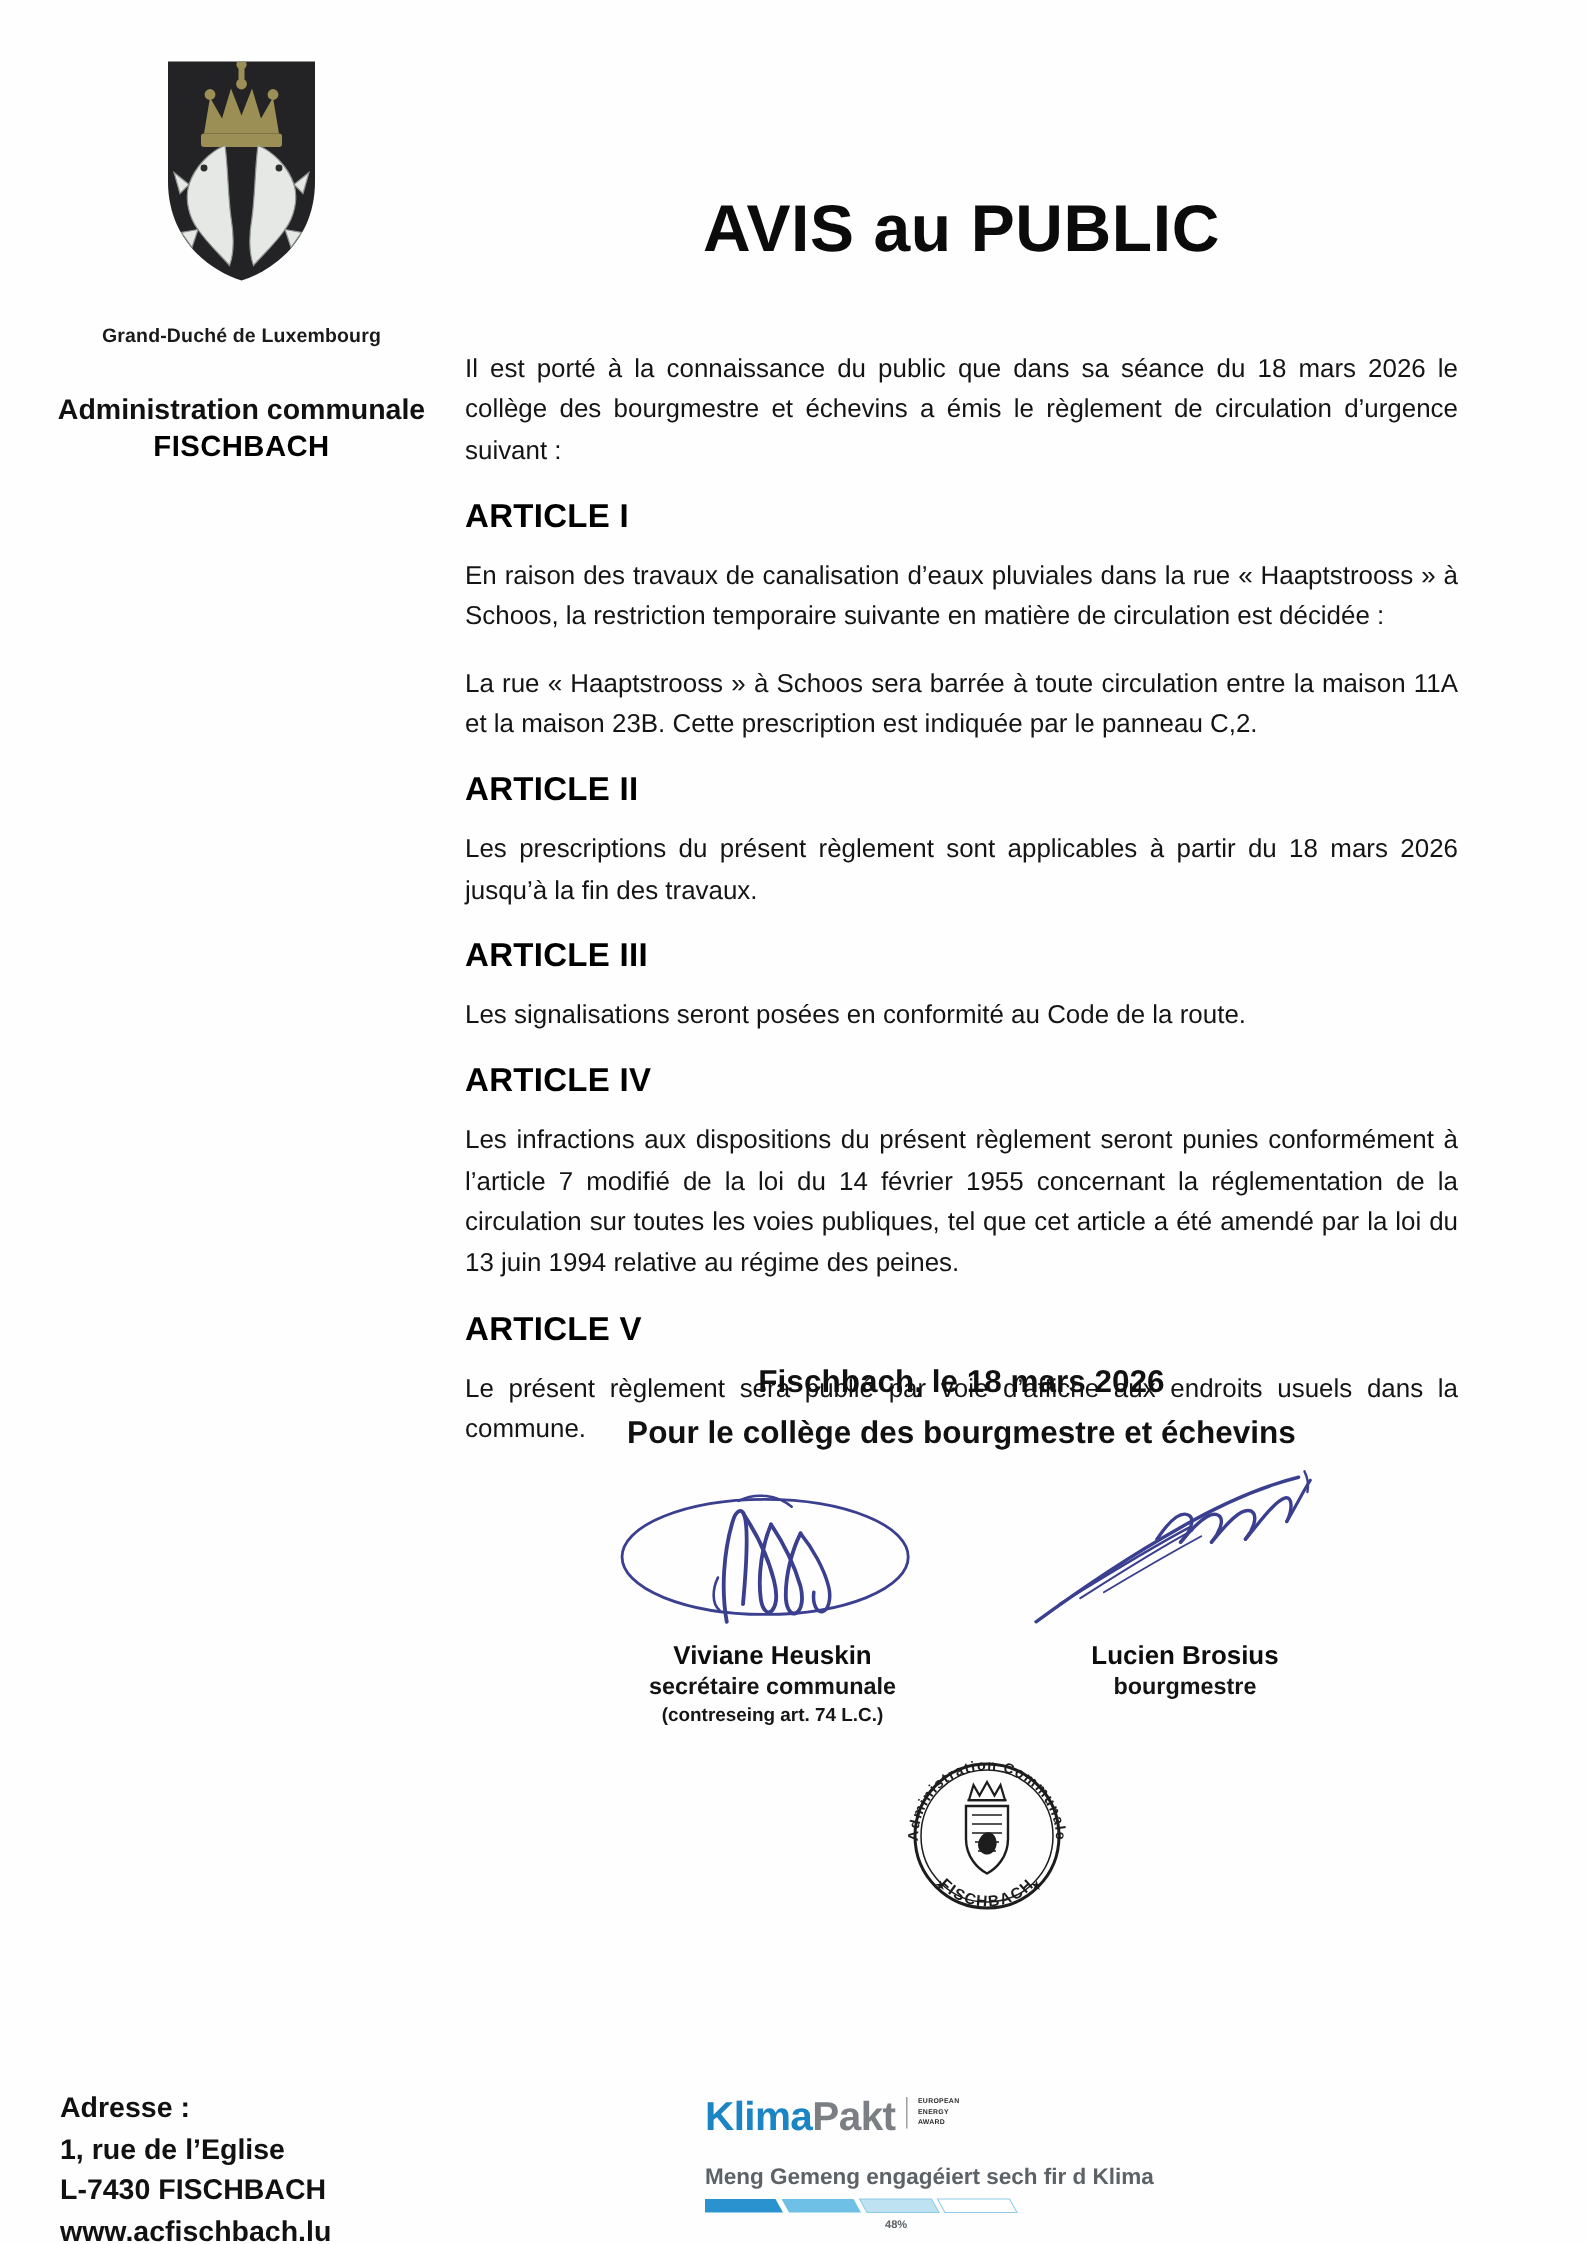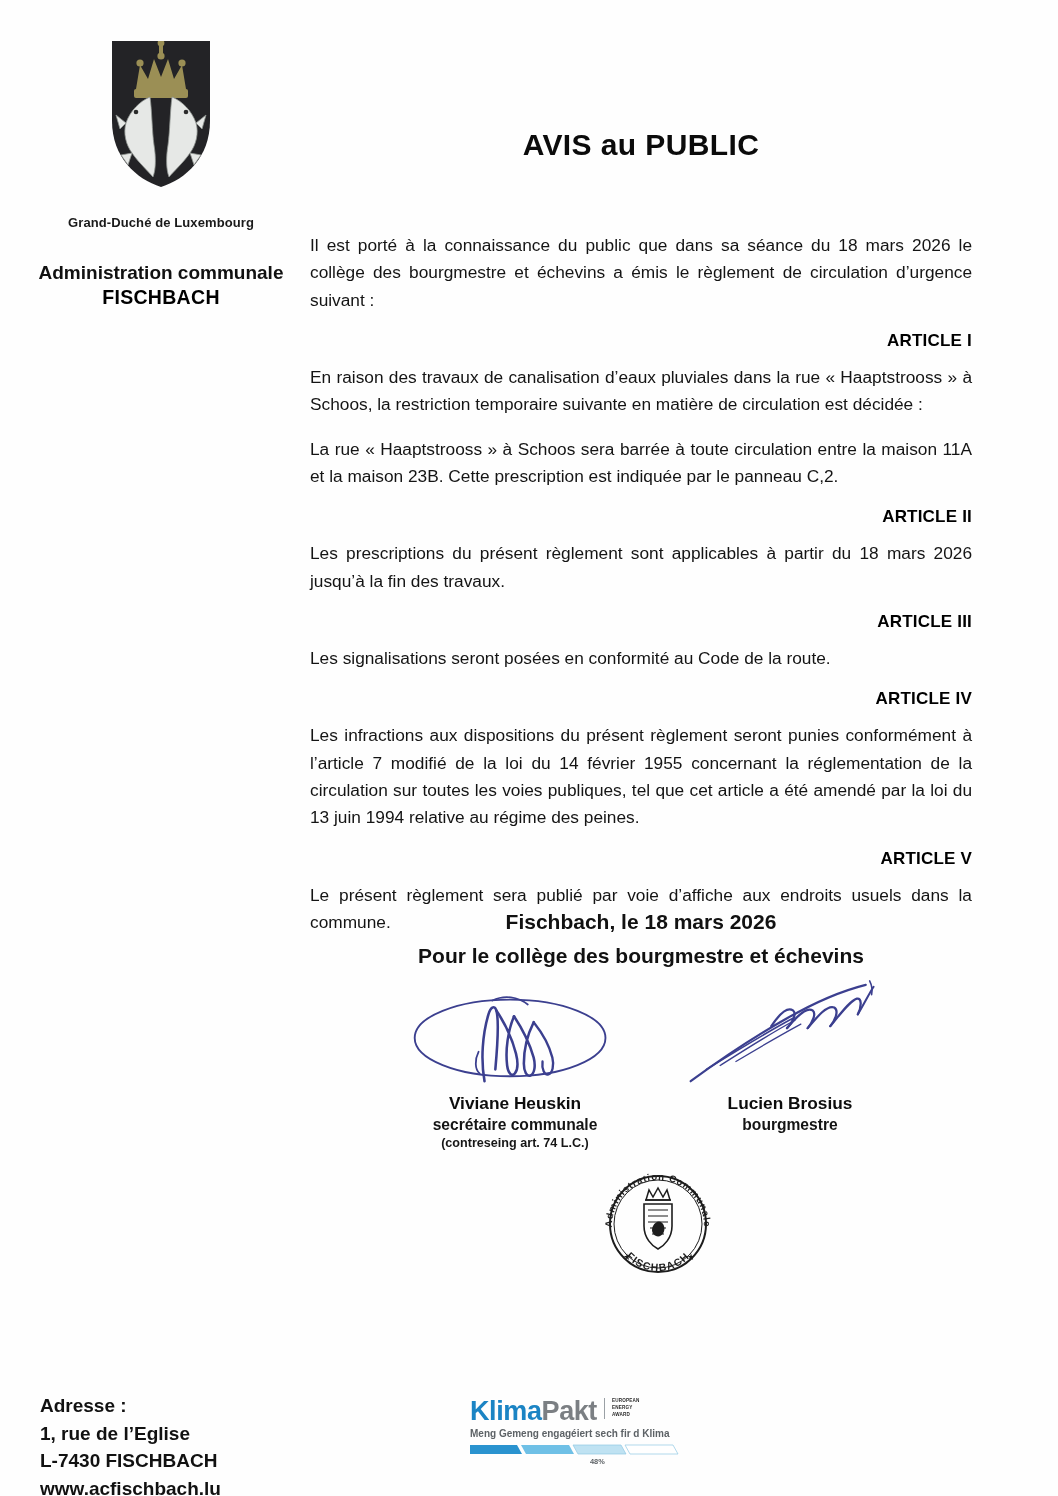--- a/index.html
+++ b/index.html
@@ -55,21 +55,21 @@
     color: #000;
     letter-spacing: 0.3px;
   }
 
   .doc-title {
     position: absolute;
     left: 310px;
     top: 128px;
     width: 662px;
     text-align: center;
-    font-size: 30px;
+    font-size: 44px;
     font-weight: 800;
     letter-spacing: 0.4px;
     color: #0b0b0b;
   }
 
   
   .body-col {
     position: absolute;
     left: 310px;
     top: 232px;
@@ -77,26 +77,25 @@
   }
   .para {
     font-size: 17.3px;
     line-height: 1.58;
     text-align: justify;
     color: #141414;
     margin: 0 0 17px 0;
     font-weight: 500;
   }
   .article-head {
-    font-size: 17px;
+    font-size: 22px;
     font-weight: 800;
     color: #000;
     margin: 0 0 13px 0;
     letter-spacing: 0.2px;
-    text-align: right;
   }
 
   
   .closing {
     position: absolute;
     left: 310px;
     top: 905px;
     width: 662px;
     text-align: center;
   }
@@ -196,22 +195,22 @@
     padding-left: 7px;
     border-left: 1.5px solid #9aa0a5;
     font-size: 4.6px;
     font-weight: 800;
     line-height: 1.5;
     color: #2a2a2a;
     letter-spacing: 0.2px;
     white-space: nowrap;
   }
   .logo-tagline {
-    margin-top: 3px;
-    font-size: 10px;
+    margin-top: 18px;
+    font-size: 15px;
     font-weight: 600;
     color: #5d6266;
     white-space: nowrap;
   }
   .logo-bar { margin-top: 4px; position: relative; height: 16px; }
   .logo-pct {
     position: absolute;
     font-size: 7.4px;
     font-weight: 800;
     color: #5d6266;

